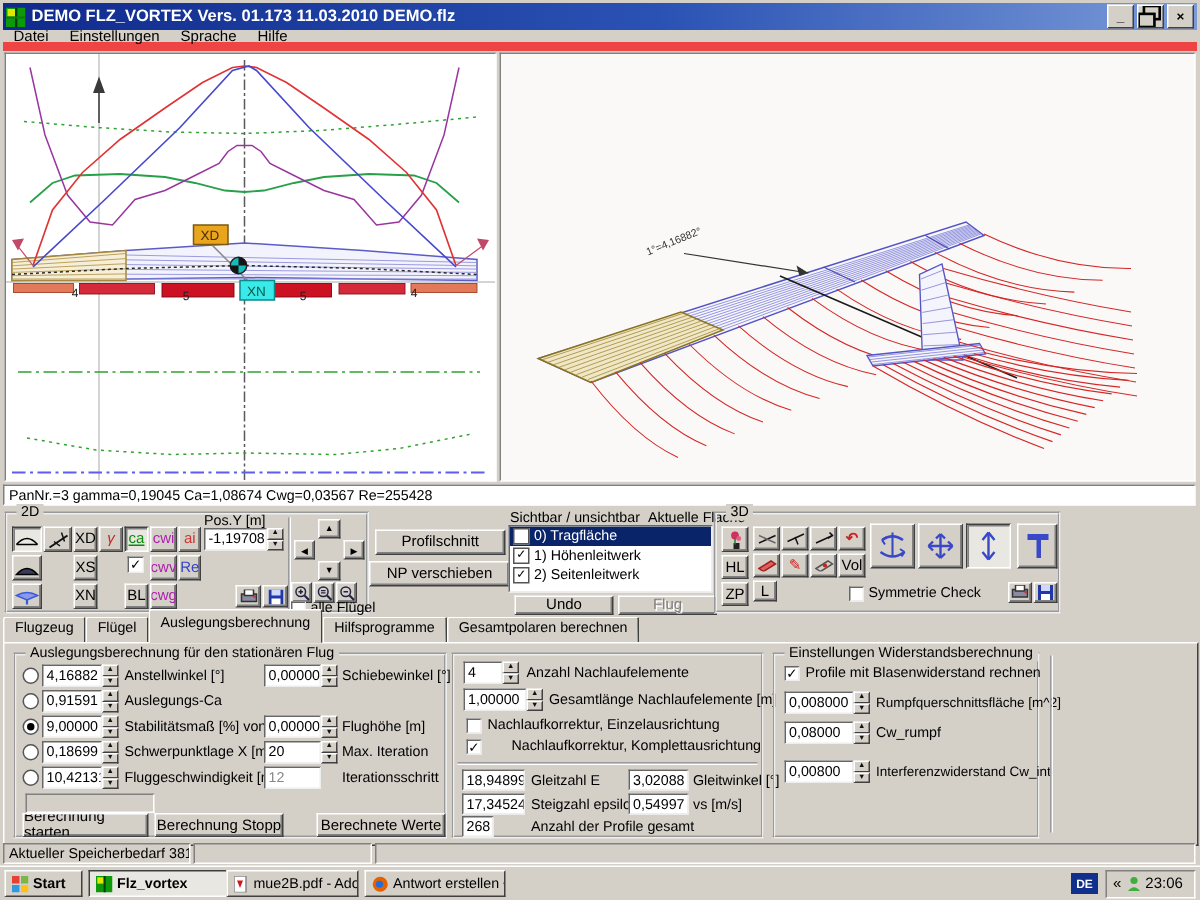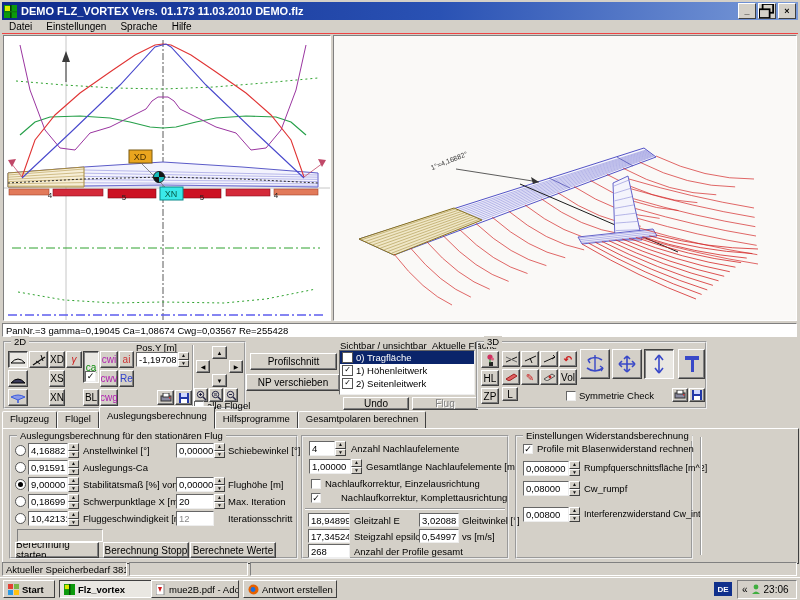--- a/index.html
+++ b/index.html
@@ -7,21 +7,21 @@
           font-family:"Liberation Sans",sans-serif;font-size:10px;color:#000;}
   .abs{position:absolute;box-sizing:border-box;}
   .lbl{position:absolute;white-space:nowrap;font-size:9.5px;box-sizing:border-box;}
   
   .titlebar{background:linear-gradient(90deg,#0f2a8c,#2a52b4 55%,#7a9ad8);color:#fff;
             display:flex;align-items:center;padding:0 2px;font-weight:bold;font-size:11px;}
   .titlebar .title{flex:1;margin-left:4px;white-space:nowrap;overflow:hidden;}
   .wbtn{width:16px;height:14px;margin-left:2px;background:#d4d0c8;color:#000;font-size:9px;
         display:flex;align-items:center;justify-content:center;
         border:1px solid;border-color:#fff #404040 #404040 #fff;}
-  .menubar{display:flex;gap:0;align-items:center;background:#d4d0c8;border-bottom:1px solid #ef4444;}
+  .menubar{display:flex;gap:0;align-items:center;background:#d4d0c8;border-bottom:6px solid #ef4444;}
   .menuitem{padding:1px 7px;font-size:10px;}
   
   .gpanel{background:#fff;border:1px solid;border-color:#808080 #fff #fff #808080;}
   .sunken{background:#fff;border:1px solid;border-color:#808080 #fff #fff #808080;}
   svg{display:block;width:100%;height:100%;}
   svg text{font-family:"Liberation Sans",sans-serif;}
   
   .btn{position:absolute;box-sizing:border-box;background:#d4d0c8;
        border:1px solid;border-color:#fff #404040 #404040 #fff;
        box-shadow:inset -1px -1px 0 #808080;
@@ -276,21 +276,21 @@
           <svg width="14" height="12" viewBox="0 0 14 12">
             <path d="M1 11 L13 3" stroke="#111" stroke-width="1.4" fill="none"></path>
             <path d="M9 1 L11 7 M4 7 L8 10" stroke="#111" fill="none"></path>
           </svg>
         </span>
     </div>
     <div class="btn" style="left:44px;top:8px;width:16px;height:17px;">XD</div>
     <div class="btn" style="left:44px;top:27px;width:16px;height:17px;">XS</div>
     <div class="btn" style="left:44px;top:46px;width:16px;height:17px;">XN</div>
     <div class="btn" style="left:61px;top:8px;width:16px;height:17px;color:#cc2222;font-style:italic;">γ</div>
-    <div class="btn pressed" style="left:78px;top:8px;width:16px;height:32px;color:#0a8a0a;text-decoration:underline;">ca</div>
+    <div class="btn pressed" style="left:78px;top:8px;width:16px;height:17px;color:#0a8a0a;text-decoration:underline;">ca</div>
     <span class="cb on" style="left:80px;top:28px;"></span>
     <div class="btn" style="left:95px;top:8px;width:18px;height:17px;color:#b020b0;">cwi</div>
     <div class="btn" style="left:114px;top:8px;width:15px;height:17px;color:#cc3333;">ai</div>
     <div class="btn" style="left:95px;top:27px;width:18px;height:17px;color:#b020b0;text-align:right;">cwv</div>
     <div class="btn" style="left:114px;top:27px;width:15px;height:17px;color:#3344cc;">Re</div>
     <div class="btn" style="left:78px;top:46px;width:16px;height:17px;">BL</div>
     <div class="btn" style="left:95px;top:46px;width:18px;height:17px;color:#b020b0;">cwg</div>
     <span class="lbl" style="left:131px;top:-1px;">Pos.Y [m]</span>
     <div class="field" style="left:131px;top:9px;width:42px;height:15px;">-1,19708</div>
     <div class="spin" style="left:173px;top:9px;height:15px;">
@@ -554,21 +554,21 @@
           <i></i>
           <i></i>
         </div>
       <span class="lbl" style="left:217px;top:59px;">Max. Iteration</span>
       <div class="field dis" style="left:165px;top:74px;width:38px;height:15px;">12</div>
       <span class="lbl" style="left:217px;top:76px;">Iterationsschritt</span>
 
       <div class="sunken" style="position:absolute;left:6px;top:92px;width:84px;height:11px;background:#d4d0c8;"></div>
       <div class="btn" style="left:4px;top:105px;width:84px;height:16px;">Berechnung starten</div>
       <div class="btn" style="left:92px;top:105px;width:86px;height:16px;">Berechnung Stopp</div>
-      <div class="btn" style="left:179px;top:105px;width:86px;height:16px;">Berechnete Werte</div>
+      <div class="btn" style="left:200px;top:105px;width:86px;height:16px;">Berechnete Werte</div>
     </div>
 
     <div class="grp" style="left:298px;top:6px;width:208px;height:124px;">
       <div class="field" style="left:6px;top:4px;width:26px;height:15px;">4</div>
       <div class="spin" style="left:32px;top:4px;height:15px;">
           <i></i>
           <i></i>
         </div>
       <span class="lbl" style="left:48px;top:6px;">Anzahl Nachlaufelemente</span>
       <div class="field" style="left:6px;top:22px;width:42px;height:15px;">1,00000</div>
@@ -583,21 +583,21 @@
       <span class="lbl" style="left:22px;top:55px;padding-left:16px;">Nachlaufkorrektur, Komplettausrichtung</span>
       <div class="hsep" style="left:2px;top:71px;width:200px;"></div>
       <div class="field" style="left:5px;top:76px;width:42px;height:14px;">18,94899</div>
       <span class="lbl" style="left:51px;top:78px;">Gleitzahl E</span>
       <div class="field" style="left:116px;top:76px;width:40px;height:14px;">3,02088</div>
       <span class="lbl" style="left:159px;top:78px;">Gleitwinkel [°]</span>
       <div class="field" style="left:5px;top:92px;width:42px;height:14px;">17,34524</div>
       <span class="lbl" style="left:51px;top:94px;">Steigzahl epsilon</span>
       <div class="field" style="left:116px;top:92px;width:40px;height:14px;">0,54997</div>
       <span class="lbl" style="left:159px;top:94px;">vs [m/s]</span>
-      <div class="field" style="left:5px;top:107px;width:42px;height:14px;">268</div>
+      <div class="field" style="left:5px;top:107px;width:21px;height:14px;">268</div>
       <span class="lbl" style="left:51px;top:109px;">Anzahl der Profile gesamt</span>
     </div>
 
     <div class="grp" style="left:512px;top:6px;width:178px;height:124px;">
       <span class="cap">Einstellungen Widerstandsberechnung</span>
       <span class="cb on" style="left:6px;top:7px;width:10px;height:10px;"></span>
       <span class="lbl" style="left:20px;top:6px;">Profile mit Blasenwiderstand rechnen</span>
       <div class="field" style="left:6px;top:24px;width:46px;height:15px;">0,008000</div>
       <div class="spin" style="left:52px;top:24px;height:15px;">
           <i></i>

